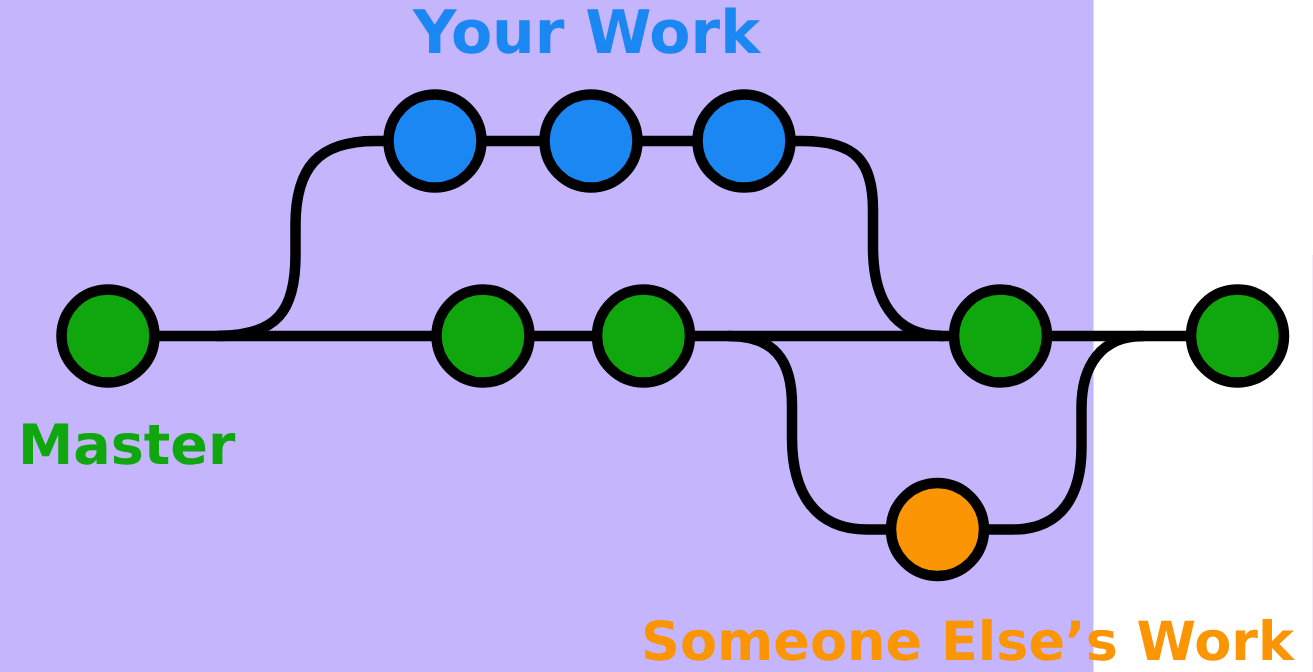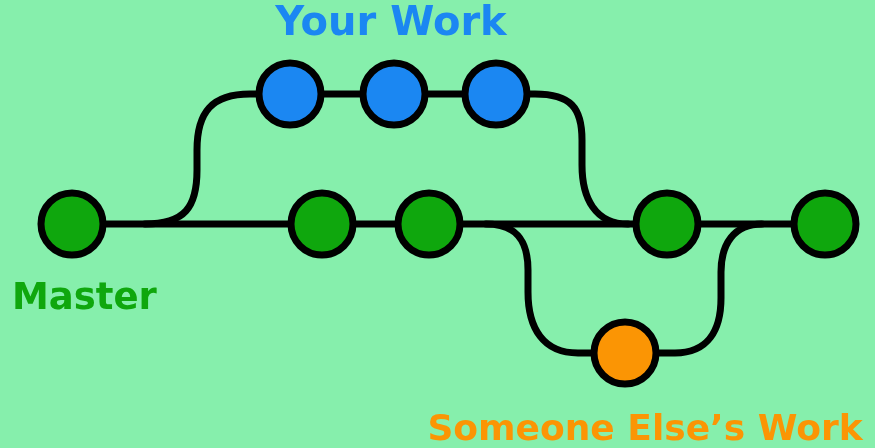--- a/index.html
+++ b/index.html
@@ -5,23 +5,23 @@
   html, body {
     margin: 0;
     padding: 0;
     width: 875px;
     height: 448px;
     background: #ffffff;
     overflow: hidden;
   }
   .canvas {
     position: relative;
-    width: 875px;
+    width: 729px;
     height: 448px;
-    background: #86efac;
+    background: #c4b5fd;
   }
   svg {
     display: block;
     width: 875px;
     height: 448px;
   }
   .label {
     font-family: "DejaVu Sans", "Liberation Sans", sans-serif;
     font-weight: bold;
   }

